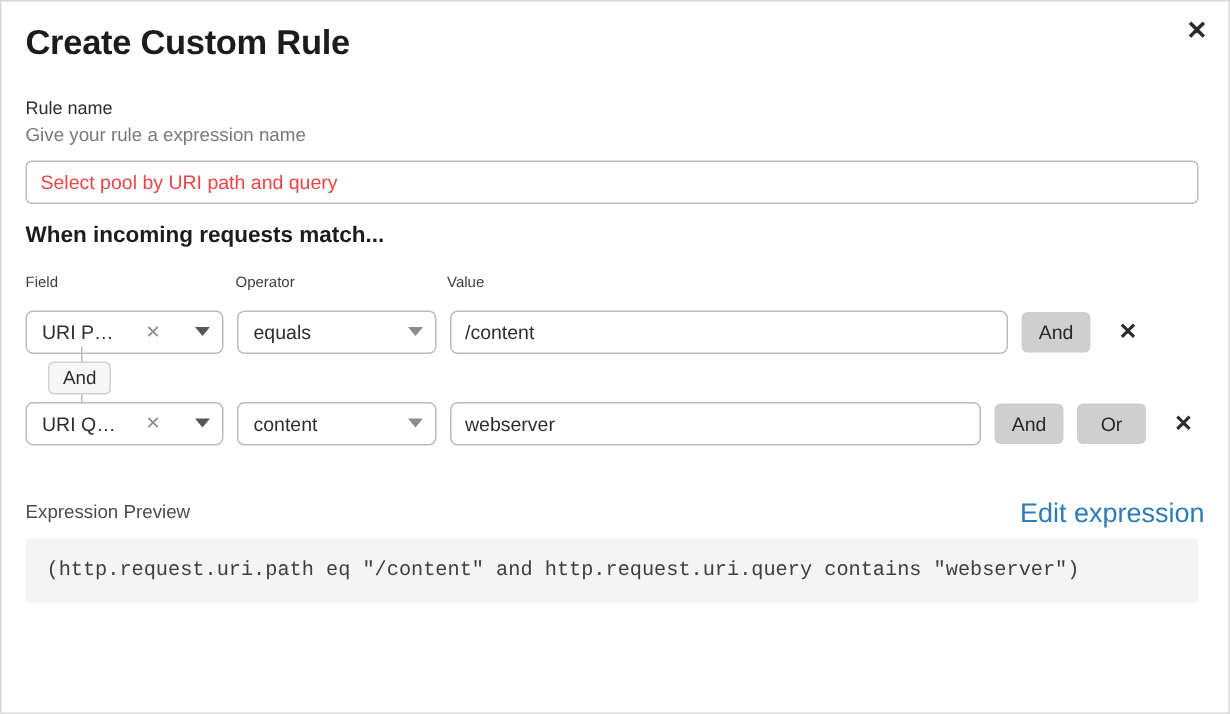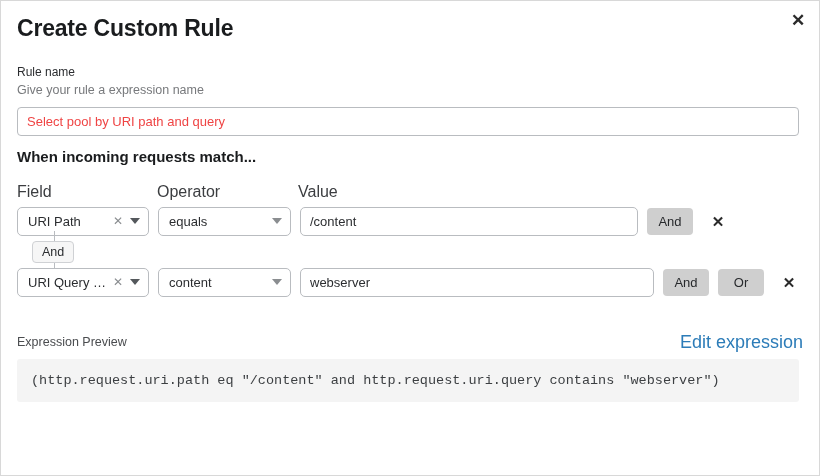--- a/index.html
+++ b/index.html
@@ -74,21 +74,21 @@
   .match-heading {
     margin-top: 12px;
     font-size: 15px;
     font-weight: bold;
     color: #1a1c1e;
   }
   .col-headers {
     position: relative;
     height: 18px;
     margin-top: 18px;
-    font-size: 16px;
+    font-size: 10px;
     color: #3b3d40;
   }
   .col-headers span {
     position: absolute;
     top: 0;
   }
   .ch-field  { left: 0px; }
   .ch-op     { left: 140px; }
   .ch-val    { left: 281px; }
 
@@ -111,20 +111,21 @@
     border-radius: 5px;
     background: #fff;
     display: flex;
     align-items: center;
     padding: 0 6px 0 10px;
     font-size: 13px;
     color: #2b2d30;
     cursor: pointer;
     white-space: nowrap;
     overflow: hidden;
+    gap: 16px;
   }
   .select-field { width: 132px; }
   .select-op    { width: 133px; margin-left: 9px; }
   .select-label {
     flex: 1;
     overflow: hidden;
     text-overflow: ellipsis;
     white-space: nowrap;
   }
   .clear-x {
@@ -149,21 +150,21 @@
     margin-left: 9px;
     border: 1px solid #b9bcc0;
     border-radius: 5px;
     padding: 0 9px;
     font-family: "Liberation Sans", sans-serif;
     font-size: 13px;
     color: #2b2d30;
     background: #fff;
     outline: none;
   }
-  .value-1 { width: 338px; }
+  .value-1 { width: 372px; }
   .value-2 { width: 354px; }
 
   .logic-btn {
     box-sizing: border-box;
     height: 27px;
     min-width: 46px;
     margin-left: 9px;
     background: #cfcfcf;
     border: none;
     border-radius: 4px;

